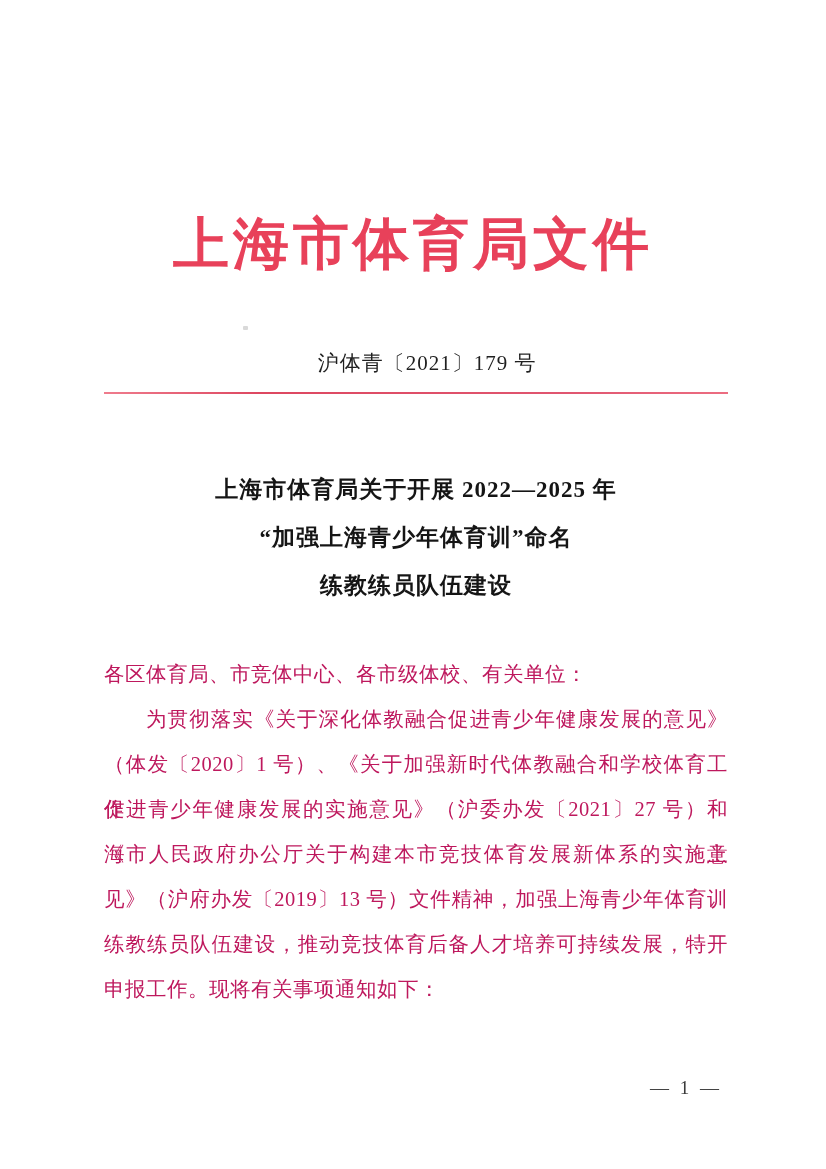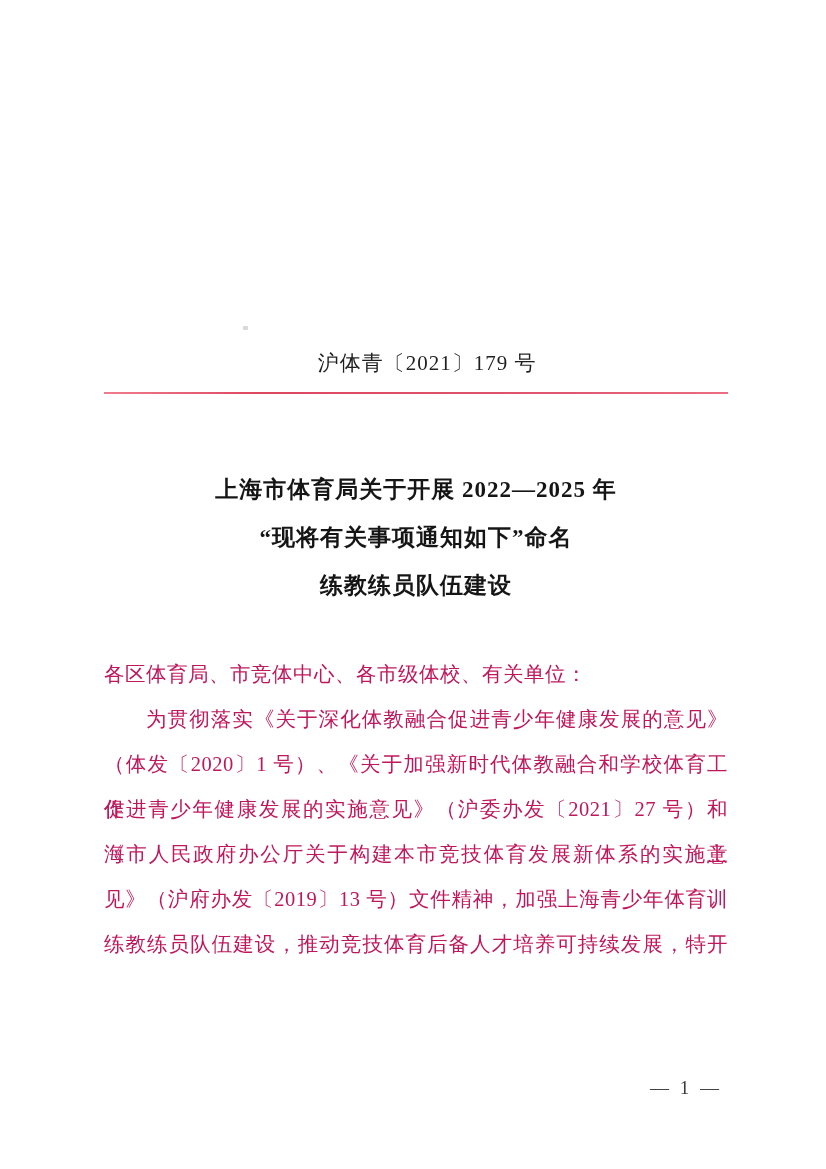--- a/index.html
+++ b/index.html
@@ -97,38 +97,40 @@
     font-size: 19px;
     letter-spacing: 3px;
     color: #3a3a3a;
   }
 </style>
 </head>
 <body>
 
 <div class="page">
 
+  <div class="letterhead">上海市体育局文件</div>
 
   <div class="scan-artifact"></div>
 
   <div class="doc-number">沪体青〔2021〕179 号</div>
 
   <div class="red-rule"></div>
 
   <div class="doc-title">
     <div>上海市体育局关于开展 2022—2025 年</div>
-    <div>“现将有关事项通知如下”命名</div>
+    <div>“加强上海青少年体育训”命名</div>
     <div>练教练员队伍建设</div>
   </div>
 
   <div class="body-block">
     <div class="body-line no-just">各区体育局、市竞体中心、各市级体校、有关单位：</div>
     <div class="body-line indent">为贯彻落实《关于深化体教融合促进青少年健康发展的意见》</div>
     <div class="body-line">（体发〔2020〕1 号）、《关于加强新时代体教融合和学校体育工作</div>
     <div class="body-line">促进青少年健康发展的实施意见》（沪委办发〔2021〕27 号）和《上</div>
     <div class="body-line">海市人民政府办公厅关于构建本市竞技体育发展新体系的实施意</div>
     <div class="body-line">见》（沪府办发〔2019〕13 号）文件精神，加强上海青少年体育训</div>
     <div class="body-line">练教练员队伍建设，推动竞技体育后备人才培养可持续发展，特开</div>
+    <div class="body-line no-just">申报工作。现将有关事项通知如下：</div>
   </div>
 
   <div class="page-number">— 1 —</div>
 
 </div>
 
 </body></html>

